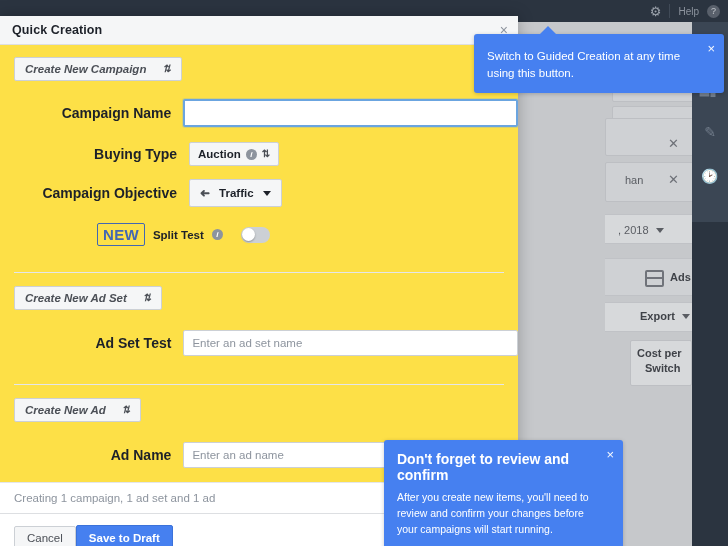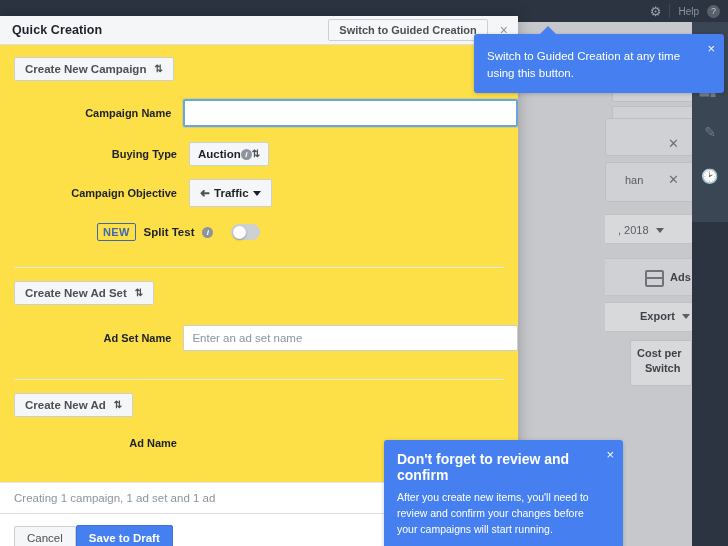--- a/index.html
+++ b/index.html
@@ -211,48 +211,49 @@
     padding: 0;
   }
   .section-divider {
     height: 1px;
     background: #e4e6eb;
     margin: 0 14px;
   }
   .pill-btn {
     display: inline-flex;
     align-items: center;
-    gap: 8px;
+    gap: 16px;
     background: #f5f6f7;
     border: 1px solid #ccd0d5;
     border-radius: 2px;
     font-size: 11.5px;
     font-weight: bold;
     color: #4b4f56;
     padding: 5px 10px;
     margin: 13px 0 0 14px;
     cursor: pointer;
     font-family: "Liberation Sans", sans-serif;
+    font-style: italic;
   }
   .updown {
     font-size: 10px;
     color: #4b4f56;
     line-height: 1;
   }
 
   .field-row {
     display: flex;
     align-items: center;
     margin-top: 12px;
   }
   .field-label {
     width: 189px;
     text-align: right;
     padding-right: 12px;
-    font-size: 11px;
+    font-size: 14px;
     color: #1d2129;
     font-weight: bold;
     box-sizing: border-box;
   }
   .text-input {
     width: 345px;
     height: 26px;
     border: 1px solid #ccd0d5;
     border-radius: 2px;
     font-size: 11.5px;
@@ -266,20 +267,21 @@
   .text-input::placeholder { color: #8d949e; }
   .text-input.focused {
     border: 2px solid #6ba5e0;
     box-shadow: 0 0 0 1px rgba(107,165,224,0.25);
     height: 28px;
   }
 
   .select-btn {
     display: inline-flex;
     align-items: center;
+    gap: 5px;
     background: #f5f6f7;
     border: 1px solid #ccd0d5;
     border-radius: 2px;
     font-size: 11.5px;
     font-weight: bold;
     color: #1d2129;
     padding: 5px 8px;
     cursor: pointer;
     font-family: "Liberation Sans", sans-serif;
   }
@@ -312,21 +314,21 @@
   .splittest-row {
     display: flex;
     align-items: center;
     gap: 8px;
     margin: 16px 0 0 97px;
   }
   .new-badge {
     border: 1px solid #4267b2;
     border-radius: 2px;
     color: #4267b2;
-    font-size: 11px;
+    font-size: 15px;
     font-weight: bold;
     padding: 2px 5px;
     letter-spacing: .3px;
   }
   .splittest-label {
     font-size: 11.5px;
     font-weight: bold;
     color: #1d2129;
   }
   .toggle {
@@ -510,21 +512,20 @@
     <div class="rail-icon" style="position:relative; z-index:2;">✎</div>
     <div class="rail-icon" style="position:relative; z-index:2;">🕑</div>
   </div>
 </div>
 
 <div id="modal">
 
   <div id="modal-header">
     <span id="modal-title">Quick Creation</span>
     <div id="header-right">
-      <button id="switch-guided-btn">Switch to Guided Creation</button>
       <span class="header-close">×</span>
     </div>
   </div>
 
   <div id="modal-body">
 
     <div class="section">
       <button class="pill-btn">
         <span>Create New Campaign</span>
         <span class="updown">⇅</span>
@@ -567,37 +568,38 @@
 
     <div class="section-divider"></div>
 
     <div class="section">
       <button class="pill-btn">
         <span>Create New Ad Set</span>
         <span class="updown">⇅</span>
       </button>
 
       <div class="field-row" style="margin-top:20px;">
-        <div class="field-label">Ad Set Name</div>
+        <div class="field-label">Ad Set Test</div>
         <input class="text-input" type="text" placeholder="Enter an ad set name" style="">
       </div>
 
       <div style="height:28px;"></div>
     </div>
 
     <div class="section-divider"></div>
 
     <div class="section">
       <button class="pill-btn">
         <span>Create New Ad</span>
         <span class="updown">⇅</span>
       </button>
 
       <div class="field-row" style="margin-top:20px;">
         <div class="field-label">Ad Name</div>
+        <input class="text-input" type="text" placeholder="Enter an ad name" style="">
       </div>
     </div>
   </div>
 
   <div id="status-line">Creating 1 campaign, 1 ad set and 1 ad</div>
 
   <div id="modal-footer">
     <button id="cancel-btn">Cancel</button>
     <button id="save-draft-btn">Save to Draft</button>
   </div>

